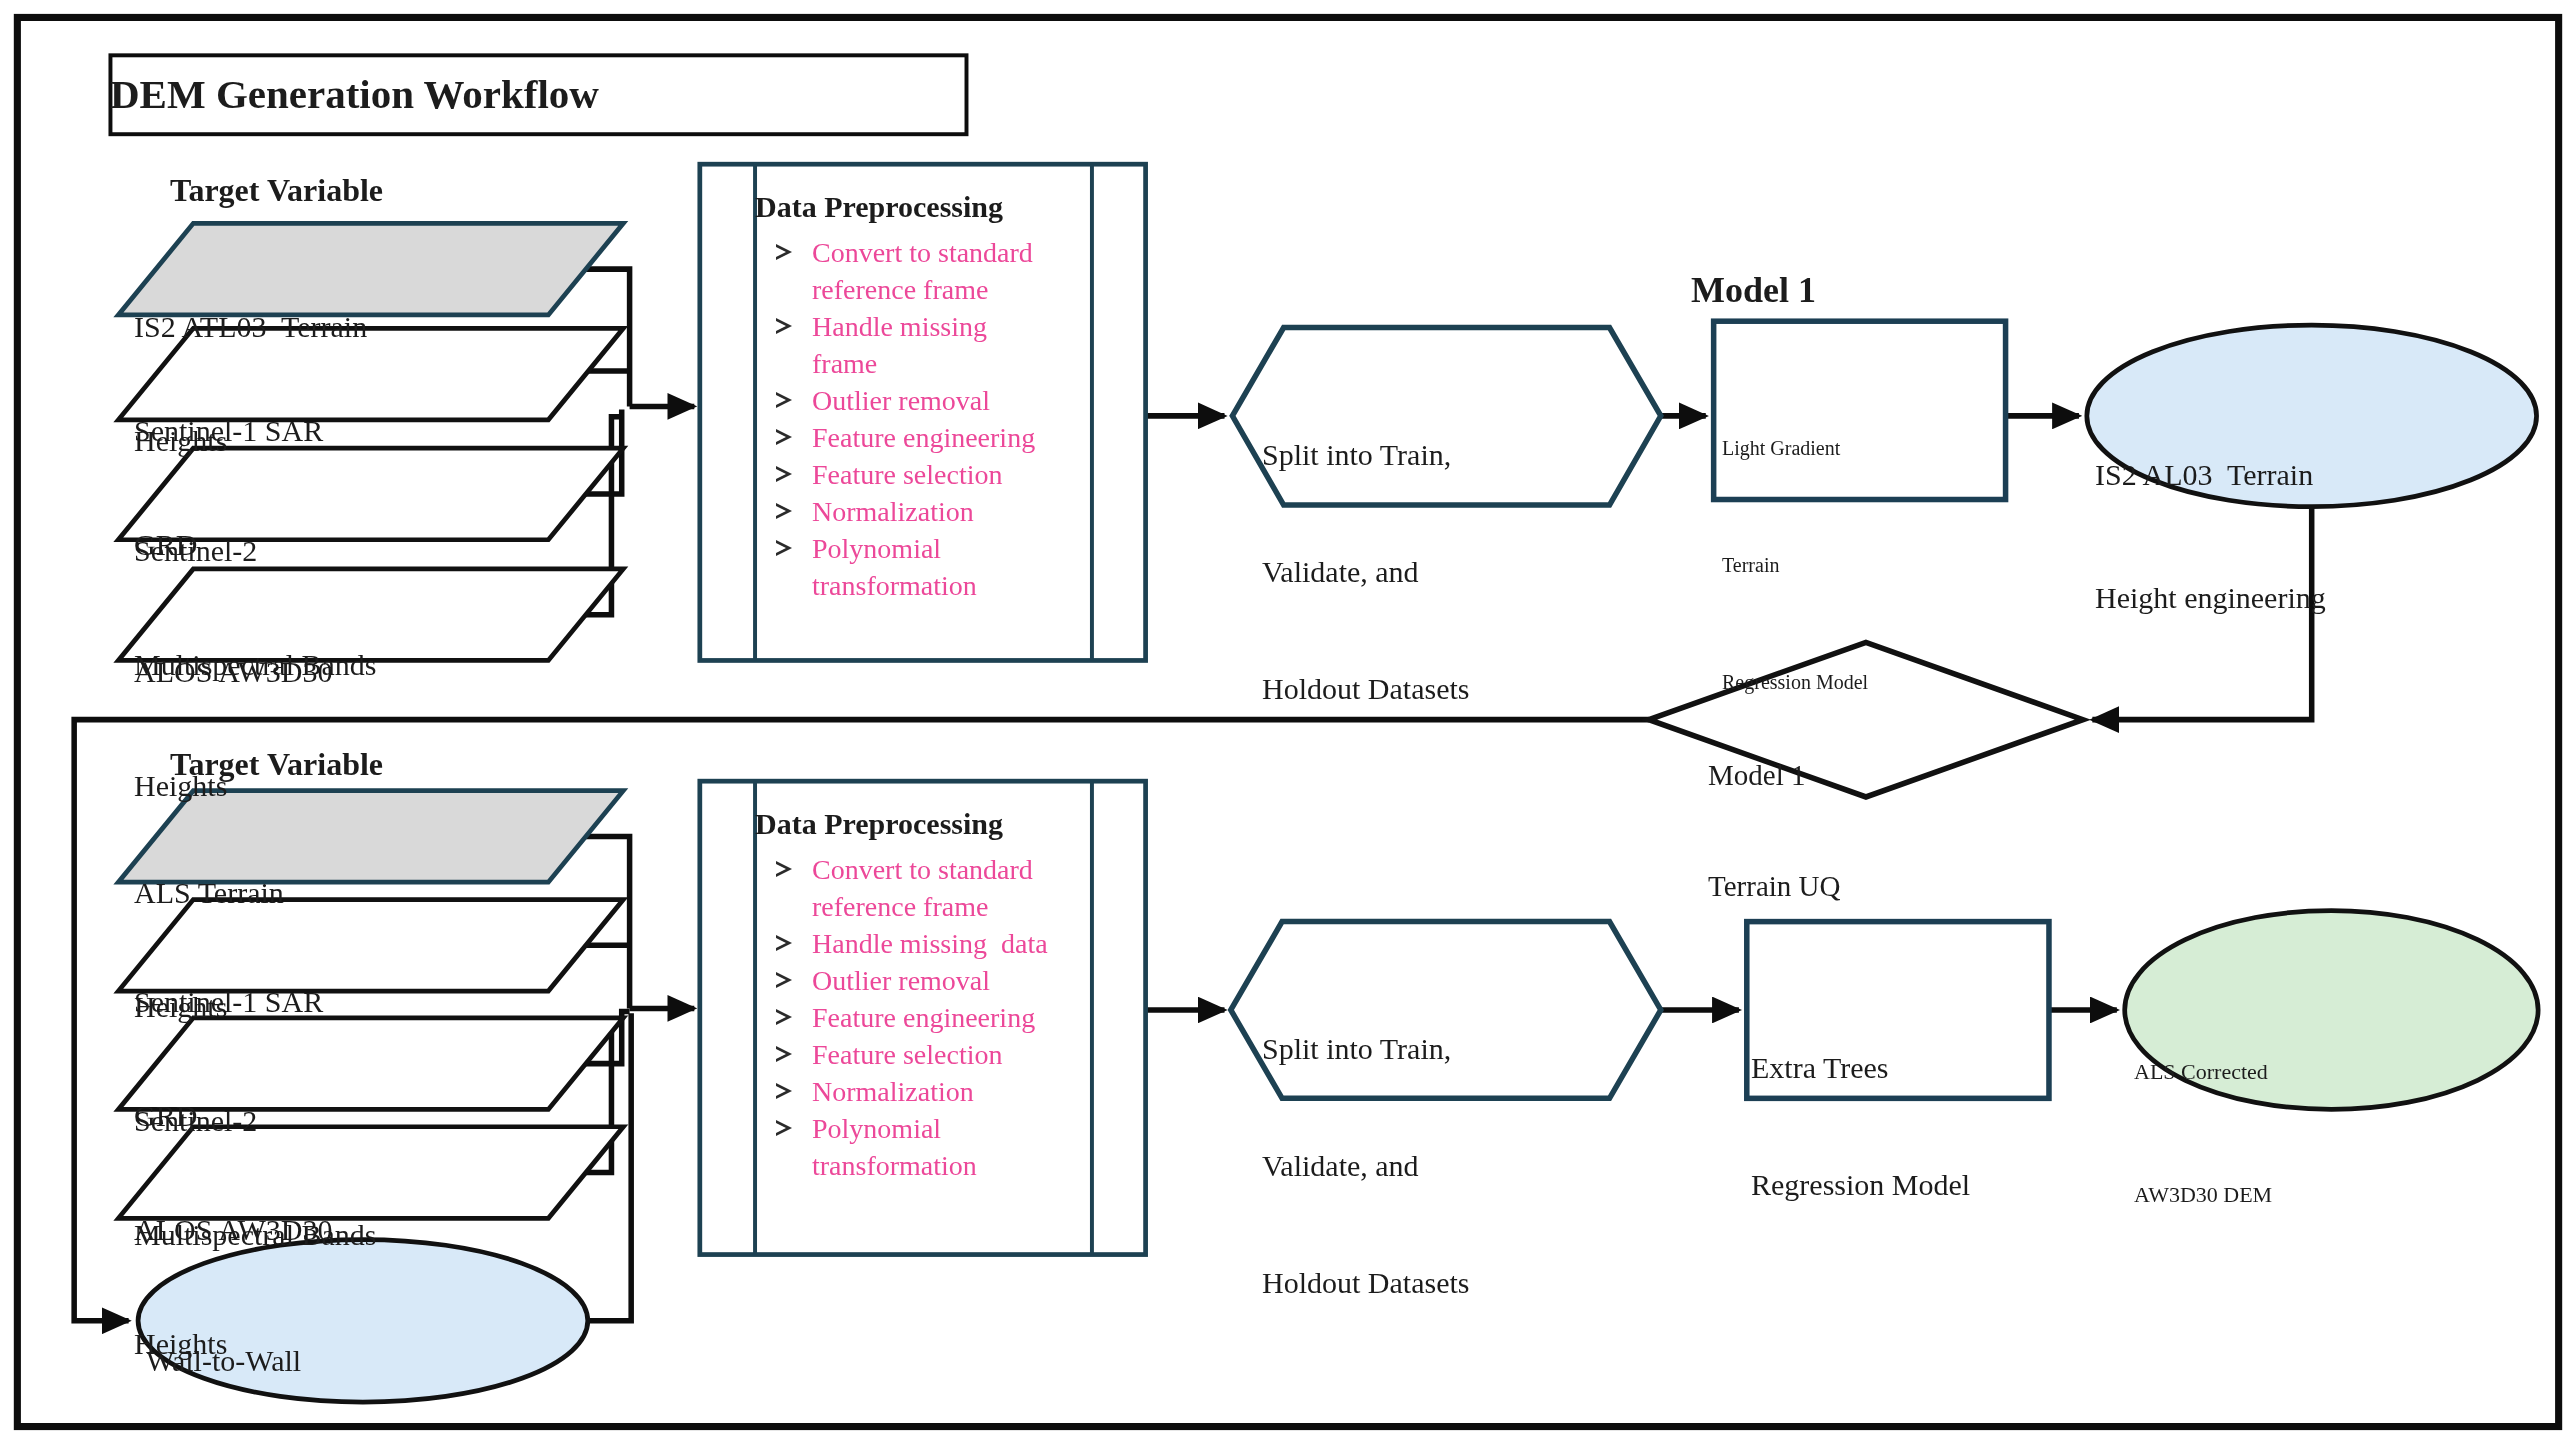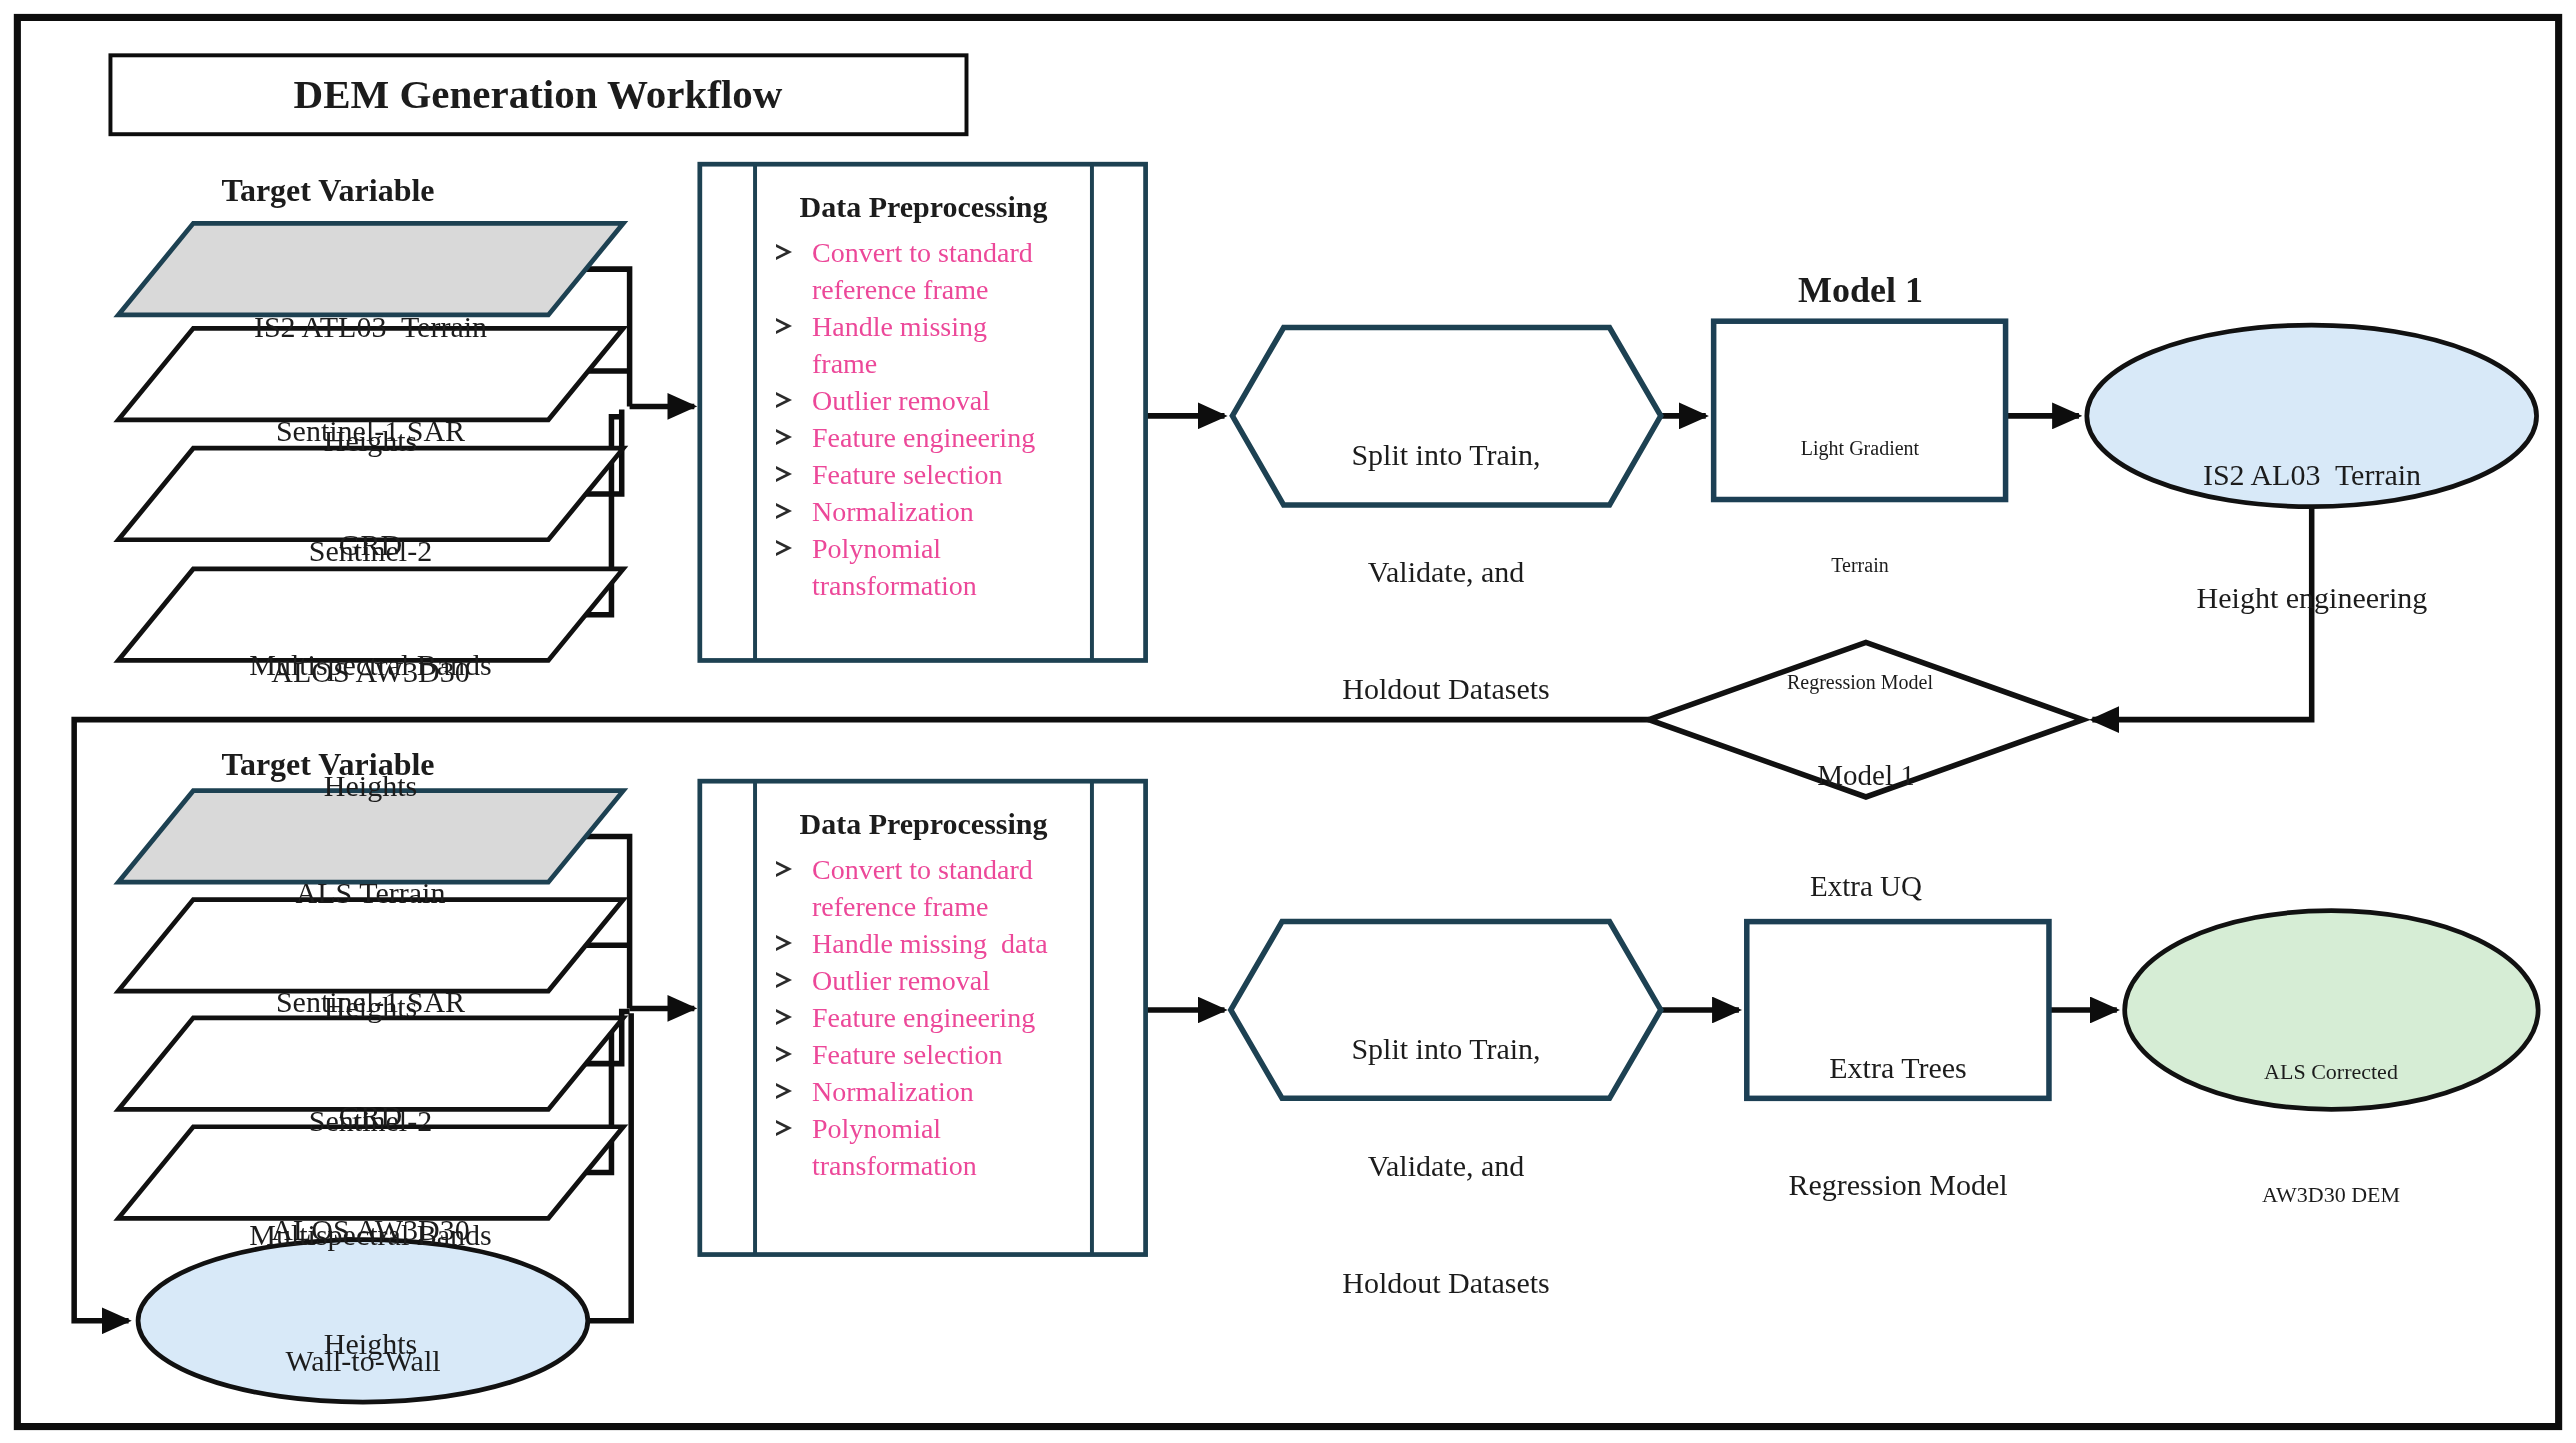--- a/index.html
+++ b/index.html
@@ -8,21 +8,20 @@
     width:2576px;height:1444px;
     background:#ffffff;
     font-family:"Liberation Serif", serif;
     overflow:hidden;
   }
   #shapes{position:absolute;left:0;top:0;}
   .t{
     position:absolute;
     font-family:"Liberation Serif", serif;
     color:#1c1c1c;
-    text-align:center;
     white-space:pre-wrap;
   }
   .t .ln{display:block;}
   .bold{font-weight:bold;}
   
   .p-list{position:absolute;}
   .p-item{display:flex;align-items:flex-start;}
   .p-marker{position:relative;width:43px;height:37px;flex:none;}
   .tri-o{position:absolute;left:7px;top:9.5px;width:0;height:0;
          border-top:8.7px solid transparent;border-bottom:8.7px solid transparent;
@@ -213,21 +212,21 @@
     <span class="ln">Regression Model</span>
   </div>
 
   <div class="t" style="left:2095px;top:372px;width:434px;font-size:30px;line-height:41px;">
     <span class="ln">IS2 AL03  Terrain</span>
     <span class="ln">Height engineering</span>
   </div>
 
   <div class="t" style="left:1708px;top:683px;width:316px;font-size:29px;line-height:37px;">
     <span class="ln">Model 1</span>
-    <span class="ln">Extra UQ</span>
+    <span class="ln">Terrain UQ</span>
   </div>
 
   <div class="t bold" style="left:170px;top:746px;width:316px;font-size:32px;line-height:36px;">Target Variable</div>
 
   <div class="t" style="left:134px;top:798px;width:473px;font-size:30px;line-height:38px;">
     <span class="ln">ALS Terrain</span>
     <span class="ln">Heights</span>
   </div>
   <div class="t" style="left:134px;top:907px;width:473px;font-size:30px;line-height:38px;">
     <span class="ln">Sentinel-1 SAR</span>

